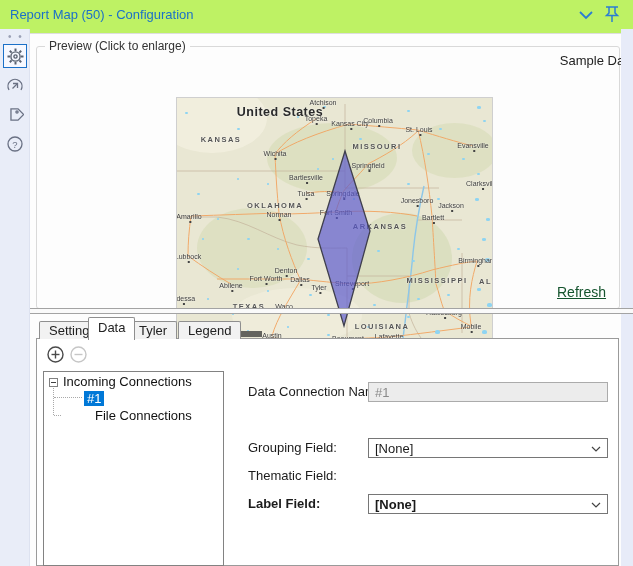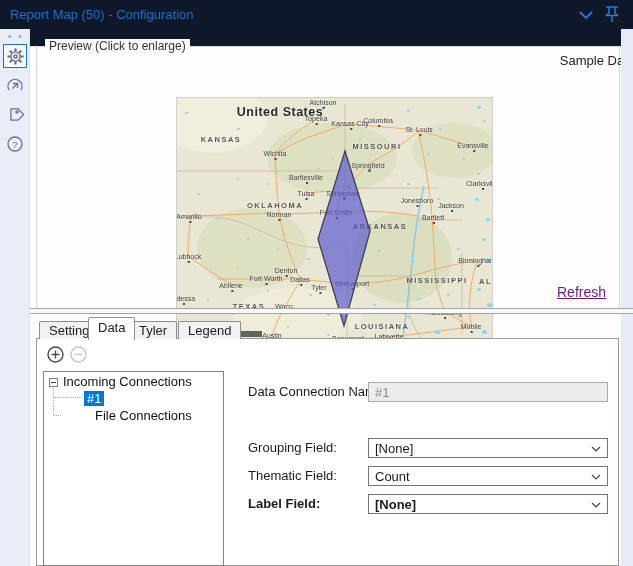--- a/index.html
+++ b/index.html
@@ -1,31 +1,31 @@
 <!DOCTYPE html>
 <html><head>
 <meta charset="utf-8">
 <style>
   html,body{margin:0;padding:0;background:#fff;font-family:"Liberation Sans",sans-serif;}
   #app{position:relative;width:633px;height:566px;background:#fdfdfd;border-right:1px solid #d8d8d8;overflow:hidden;}
   
-  #titlebar{position:absolute;left:0;top:0;width:633px;height:47px;background:#0f172a;border-bottom:1px solid #dedede;box-sizing:border-box;}
+  #titlebar{position:absolute;left:0;top:0;width:633px;height:34px;background:#bef264;border-bottom:1px solid #dedede;box-sizing:border-box;}
   #title{position:absolute;left:10px;top:7px;font-size:13px;color:#1b70c8;}
   #collapse-btn{position:absolute;left:578px;top:8px;width:18px;height:14px;cursor:pointer;}
   #pin-btn{position:absolute;left:604px;top:5px;width:18px;height:19px;cursor:pointer;}
   
   #sidebar{position:absolute;left:0;top:29px;width:30px;height:537px;background:#e9edf8;border-right:1px solid #dde2f0;box-sizing:border-box;}
   .dots{position:absolute;left:8px;top:2px;color:#9aa0b5;font-size:10px;letter-spacing:2px;}
   .side-btn{position:absolute;left:3px;width:24px;height:24px;display:flex;align-items:center;justify-content:center;}
   .side-btn.active{border:1px solid #1b70c8;background:#f6f8ff;box-sizing:border-box;}
   
   #preview-group{position:absolute;left:36px;top:46px;width:582px;height:261px;border:1px solid #d9d9d9;border-radius:3px;}
   #preview-legend{position:absolute;left:8px;top:-8px;background:#fdfdfd;padding:0 4px;font-size:12px;color:#333;}
   #sample-data{position:absolute;left:430px;top:6px;width:168px;text-align:right;font-size:13px;color:#222;}
-  #refresh-link{position:absolute;left:520px;top:237px;font-size:14px;color:#701a75;text-decoration:underline;cursor:pointer;}
+  #refresh-link{position:absolute;left:520px;top:237px;font-size:14px;color:#14532d;text-decoration:underline;cursor:pointer;}
   
   #map{position:absolute;left:139px;top:10px;width:315px;height:247px;background:#e9e7d3;border:1px solid #cfcfcf;overflow:hidden;cursor:pointer;margin-top:40px;}
   .terr{position:absolute;border-radius:50%;}
   .water{position:absolute;background:#8ed4f2;border-radius:40%;}
   #map-lines,#map-overlay{position:absolute;left:0;top:0;}
   .ml{position:absolute;transform:translateX(-50%);white-space:nowrap;color:#3c3c3c;text-shadow:0 0 2px rgba(255,255,255,.9);}
   .ml.city{font-size:7px;}
   .ml.state{font-size:7.5px;font-weight:bold;letter-spacing:1.5px;color:#555;}
   .ml.country{font-size:12.5px;font-weight:bold;color:#2a2a2a;letter-spacing:.5px;}
   .ml .dot{position:absolute;left:50%;top:8px;width:2px;height:2px;background:#444;}
@@ -349,25 +349,20 @@
     <div class="frow" style="top:99px;">
       <div class="flabel">Grouping Field:</div>
       <div class="fctl combo"><span>[None]</span>
         <svg width="10" height="7">
             <polyline points="1,1 5,5 9,1" fill="none" stroke="#444" stroke-width="1.2"></polyline>
           </svg>
       </div>
     </div>
     <div class="frow" style="top:127px;">
       <div class="flabel">Thematic Field:</div>
-      <div class="fctl combo"><span>Count</span>
-        <svg width="10" height="7">
-            <polyline points="1,1 5,5 9,1" fill="none" stroke="#444" stroke-width="1.2"></polyline>
-          </svg>
-      </div>
     </div>
     <div class="frow" style="top:155px;font-weight:bold;">
       <div class="flabel">Label Field:</div>
       <div class="fctl combo"><span>[None]</span>
         <svg width="10" height="7">
             <polyline points="1,1 5,5 9,1" fill="none" stroke="#444" stroke-width="1.2"></polyline>
           </svg>
       </div>
     </div>
   </div>

